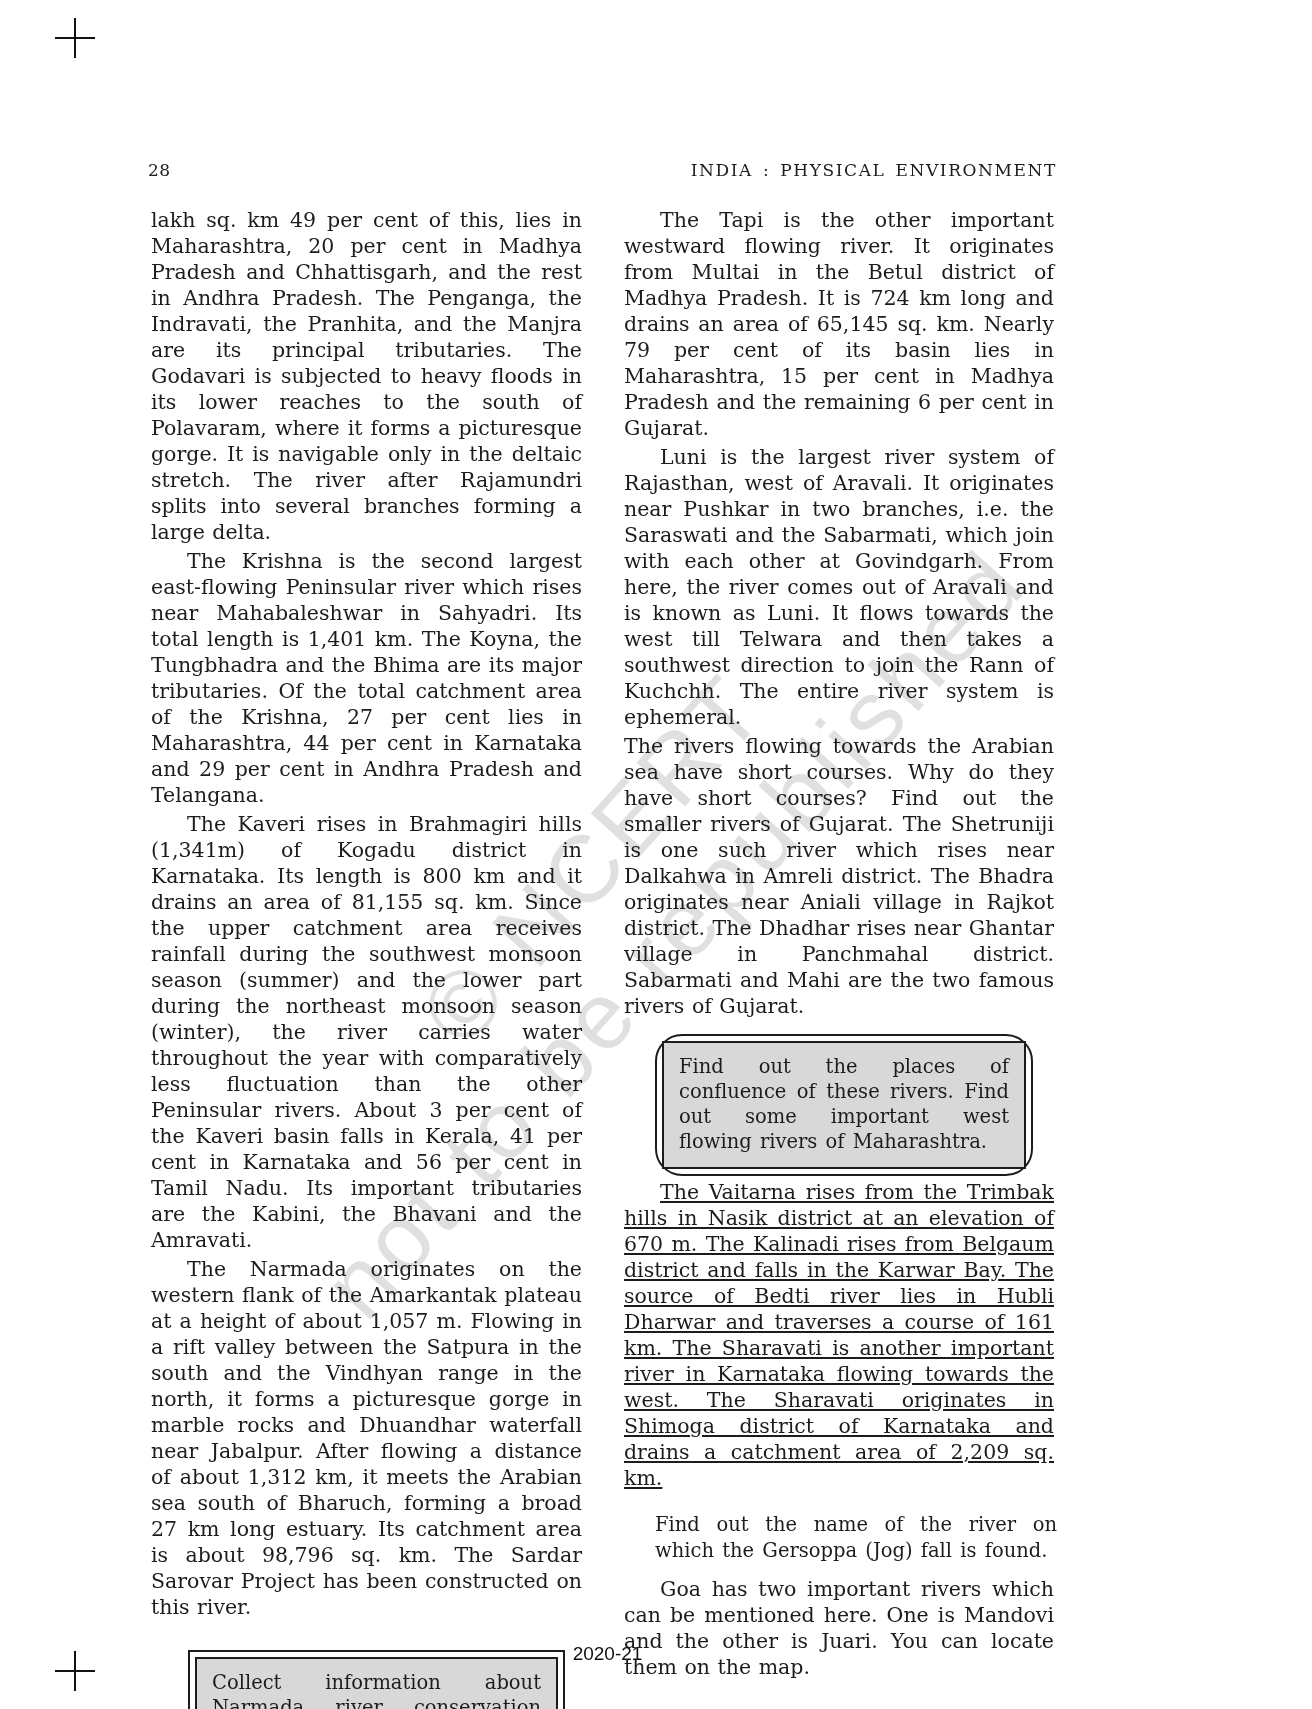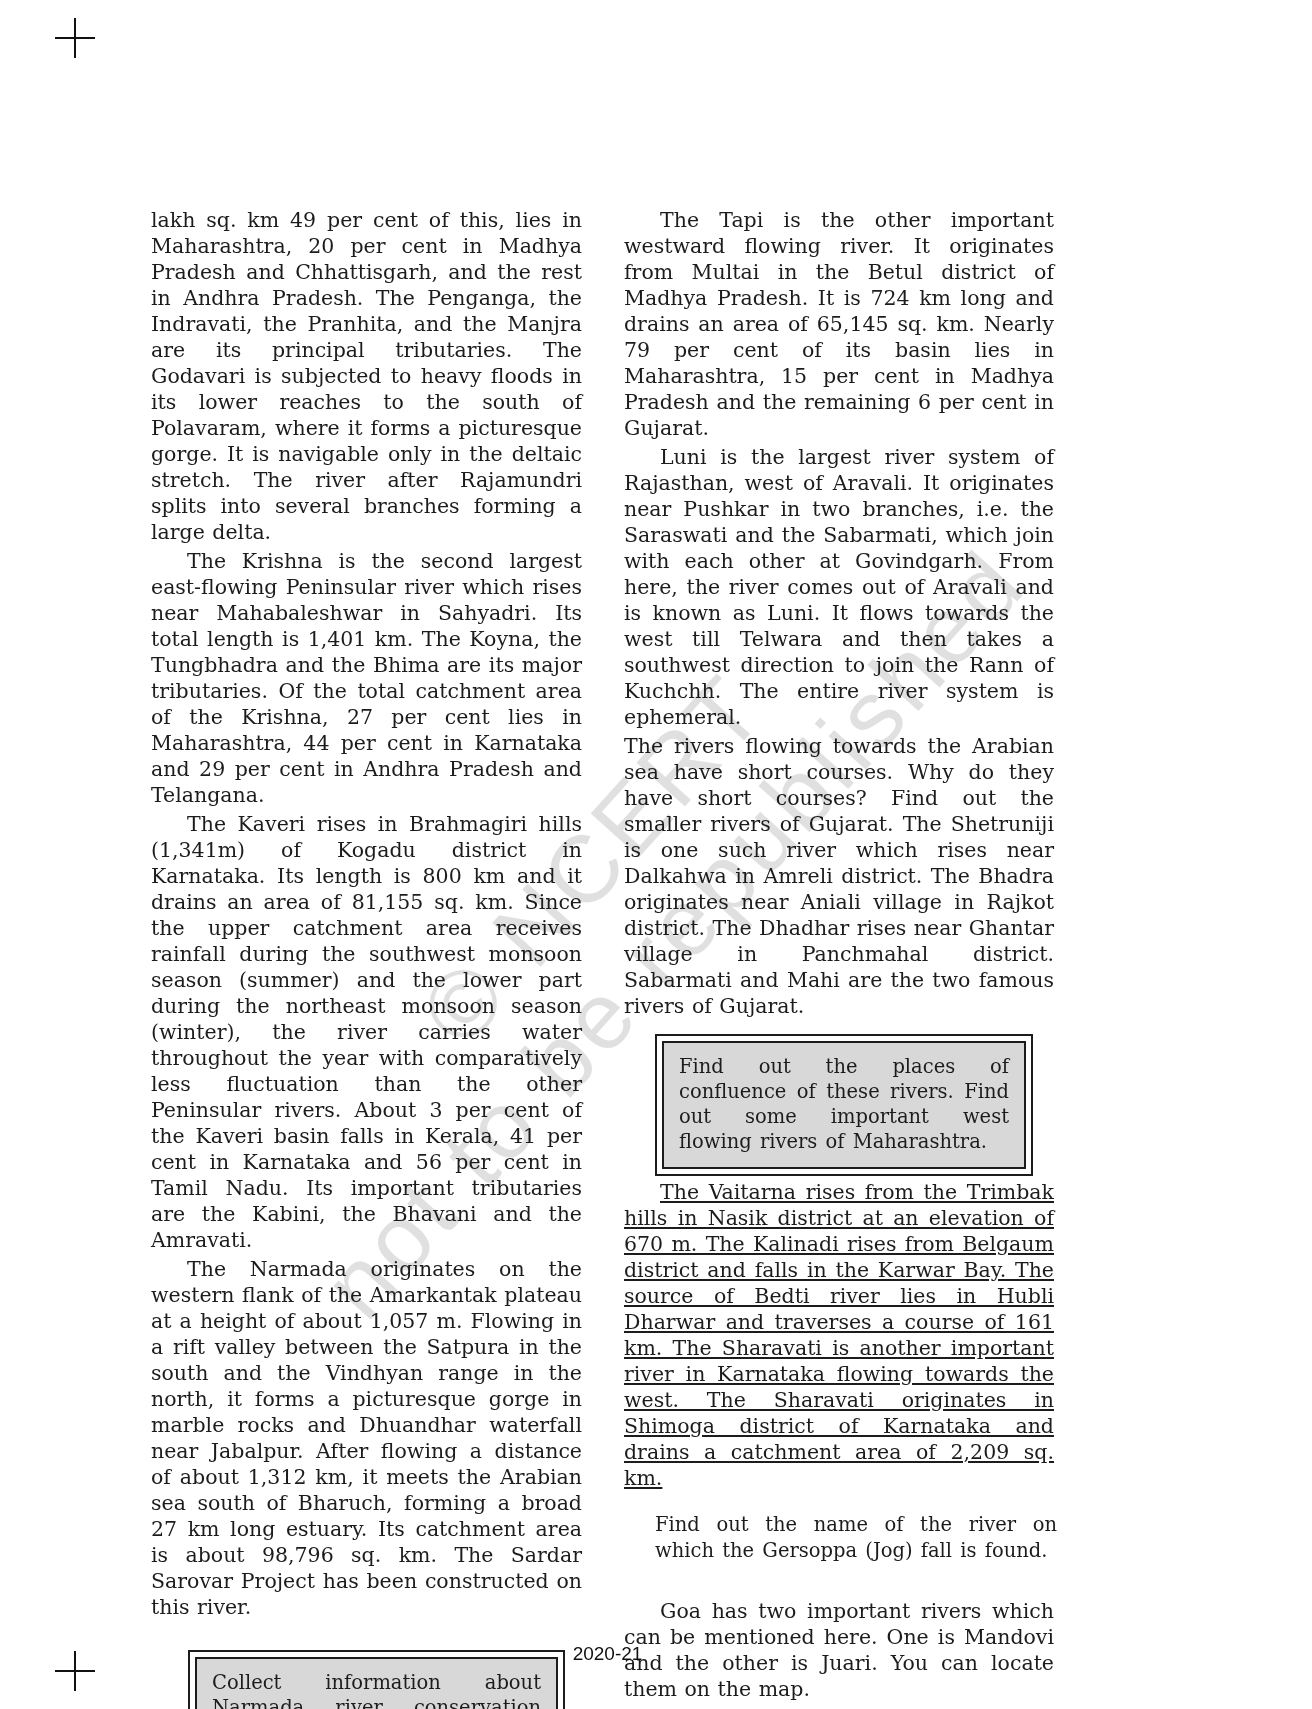--- a/index.html
+++ b/index.html
@@ -61,24 +61,24 @@
   }
   .abox .inner{
     border:2px solid #1c1c1c;
     background:#d8d8d8;
     padding:11px 15px 13px 15px;
   }
   .abox .inner p{
     margin:0;font-size:19.5px;line-height:25px;text-align:justify;word-spacing:2px;
   }
   .abox-left{margin:30px 20px 0 40px;}
-  .abox-right{margin:15px 24px 0 34px;}
+  .abox-right{margin:15px 24px 0 34px;border-radius:27px;}
   
   .note{
-    margin:21px 0 34px 34px;
+    margin:21px 0 12px 34px;
     font-size:19.5px;line-height:26px;
     text-align:justify;word-spacing:2px;
   }
   
   .ftr{
     position:absolute;left:153px;top:1643px;width:909px;
     text-align:center;
     font-family:"Liberation Sans", sans-serif;
     font-size:19px;color:#111;z-index:2;
   }
@@ -87,20 +87,24 @@
 <body>
 
 <div class="page">
 
   <div class="crop tl"></div>
   <div class="crop bl"></div>
 
   <div class="wm wm1">© NCERT</div>
   <div class="wm wm2">not to be republished</div>
 
+  <div class="hdr">
+    <span class="num">28</span>
+    <span class="title">INDIA : PHYSICAL ENVIRONMENT</span>
+  </div>
 
   <div class="col col-left">
     <p class="body">lakh sq. km 49 per cent of this, lies in Maharashtra, 20 per cent in Madhya Pradesh and Chhattisgarh, and the rest in Andhra Pradesh. The Penganga, the Indravati, the Pranhita, and the Manjra are its principal tributaries. The Godavari is subjected to heavy floods in its lower reaches to the south of Polavaram, where it forms a picturesque gorge. It is navigable only in the deltaic stretch. The river after Rajamundri splits into several branches forming a large delta.</p>
     <p class="body ind">The Krishna is the second largest east-flowing Peninsular river which rises near Mahabaleshwar in Sahyadri.  Its total length is 1,401 km.  The Koyna, the Tungbhadra and the Bhima are its major tributaries. Of the total catchment area of the Krishna, 27 per cent lies in Maharashtra, 44 per cent in Karnataka and 29 per cent in Andhra Pradesh and Telangana.</p>
     <p class="body ind">The Kaveri  rises in Brahmagiri hills (1,341m) of Kogadu district in Karnataka.  Its length is 800 km and it drains an area of 81,155 sq. km.  Since the upper catchment area receives rainfall during the southwest monsoon season (summer) and the lower part during the northeast monsoon season (winter), the river carries water throughout the year with comparatively less fluctuation than the other Peninsular rivers.  About 3 per cent of the Kaveri basin falls in Kerala, 41 per cent in Karnataka and 56 per cent in Tamil Nadu. Its important tributaries are the Kabini,  the Bhavani and the Amravati.</p>
     <p class="body ind">The Narmada originates on the western flank of the Amarkantak plateau at a height of about 1,057 m.  Flowing in a rift valley between the Satpura in the south and the Vindhyan range in the north, it forms a picturesque gorge in marble rocks and Dhuandhar waterfall near Jabalpur.  After flowing a distance of about 1,312 km, it meets the Arabian sea south of Bharuch, forming a broad 27 km long estuary. Its catchment area is about 98,796 sq. km. The Sardar Sarovar Project has been constructed on this river.</p>
     <div class="abox abox-left">
       <div class="inner">
         <p>Collect information about Narmada river conservation mission named “Namami Devi Narmade” and discuss with your peers.</p>
       </div>

